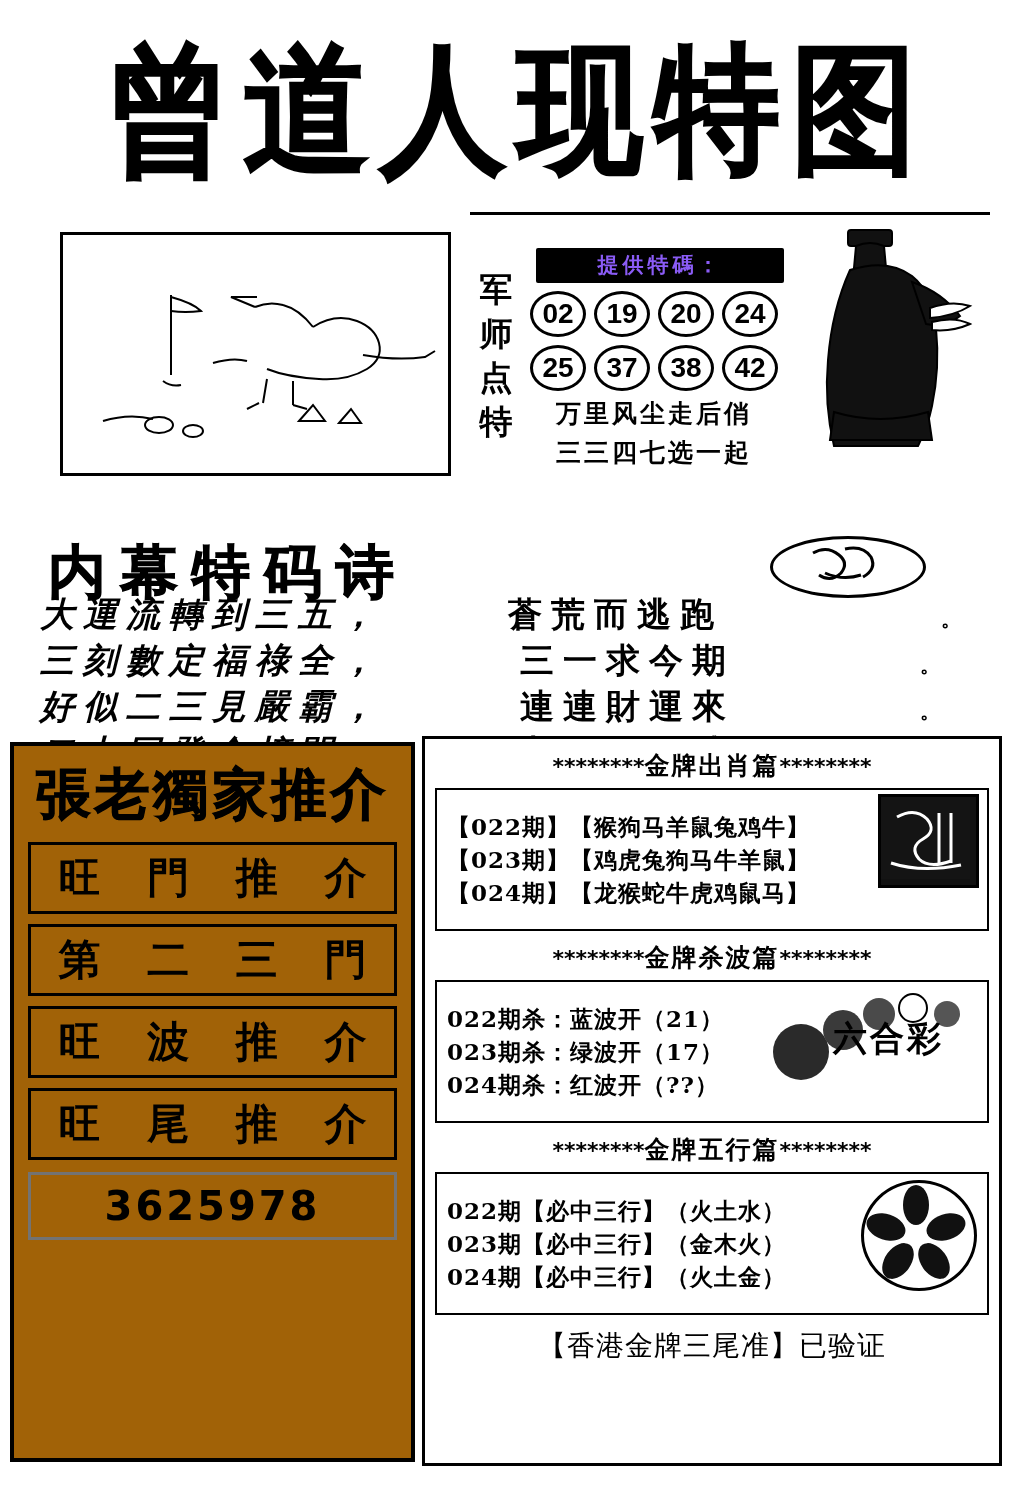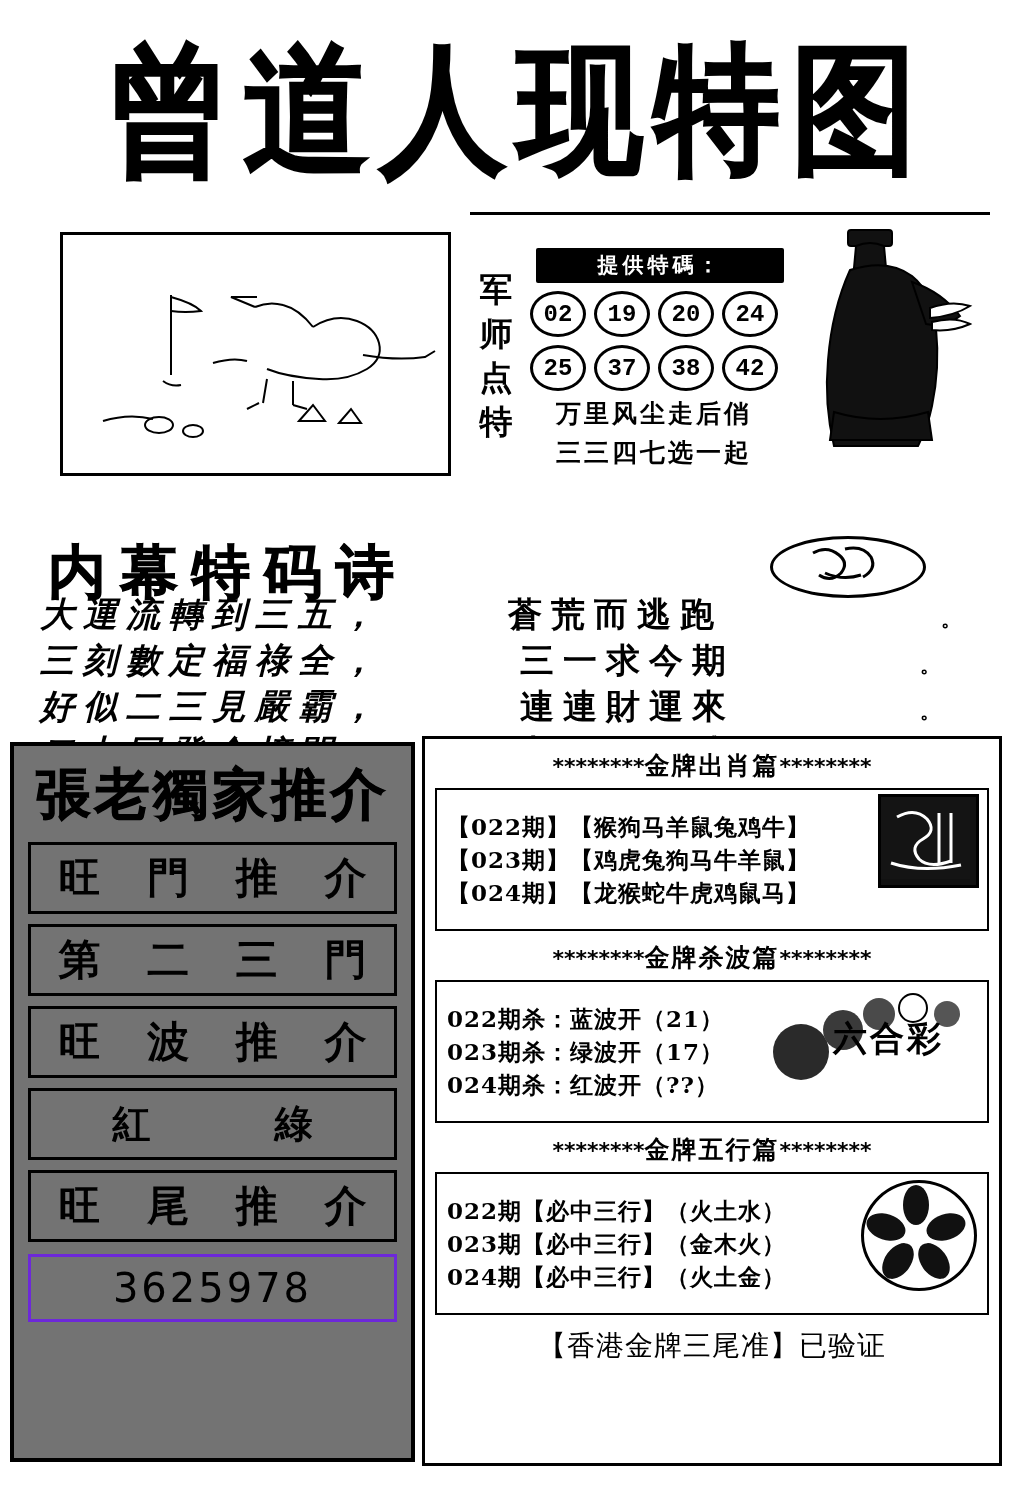--- a/index.html
+++ b/index.html
@@ -35,30 +35,30 @@
   }
   
   .vert-label{
     position:absolute;left:470px;top:268px;width:52px;
     font-family:"DejaVu Serif",serif;font-weight:bold;font-size:33px;
     line-height:44px;text-align:center;
   }
   
   .num-panel{position:absolute;left:530px;top:248px;width:262px;}
   .num-head{
-    background:#000;color:#ffffff;text-align:center;
+    background:#000;color:#8b5cf6;text-align:center;
     font-family:"DejaVu Sans",sans-serif;font-weight:bold;font-size:21px;
     letter-spacing:4px;padding:3px 0 4px;width:248px;margin-left:6px;
     border-radius:2px;
   }
   .num-row{display:flex;justify-content:flex-start;margin-top:8px;}
   .ball{
     width:50px;height:40px;border:3px solid #000;border-radius:50%;
     margin-right:8px;display:flex;align-items:center;justify-content:center;
-    font-family:Liberation Mono, monospace;font-weight:bold;font-size:24px;
+    font-family:Liberation Sans, sans-serif;font-weight:bold;font-size:28px;
     background:#fff;
   }
   .poem-line{
     font-family:"DejaVu Serif",serif;font-weight:bold;font-size:25px;
     letter-spacing:3px;margin-top:6px;text-align:center;width:248px;
   }
   
   .figure{position:absolute;left:790px;top:222px;width:190px;height:250px;}
   
   .poem-title{
@@ -75,38 +75,38 @@
     display:flex;align-items:baseline;
     font-family:"DejaVu Serif",serif;font-size:34px;font-weight:bold;
     letter-spacing:9px;line-height:37px;margin-bottom:4px;
   }
   .poem-body .c1{width:480px;font-style:italic;}
   .poem-body .c2{width:400px;}
   .poem-body .dot{font-size:20px;}
   
   .left-col{
     position:absolute;left:10px;top:742px;width:405px;height:720px;
-    border:4px solid #000;background:#737373;box-sizing:border-box;
+    border:4px solid #000;background:#a16207;box-sizing:border-box;
   }
   .lc-title{
     text-align:center;font-family:"DejaVu Serif",serif;font-weight:bold;
     font-size:55px;letter-spacing:4px;margin-top:12px;
     -webkit-text-stroke:1px #000;
   }
   .lc-cell{
     margin:10px 14px 0;border:3px solid #000;height:66px;
     display:flex;align-items:center;justify-content:center;
     font-family:"DejaVu Serif",serif;font-weight:bold;font-size:42px;
     letter-spacing:16px;text-indent:16px;
   }
   .lc-cell.small{font-size:38px;}
   .lc-foot{
-    margin:12px 14px 16px;border:3px solid #6d28d9;height:62px;
+    margin:12px 14px 16px;border:3px solid #737373;height:62px;
     display:flex;align-items:center;justify-content:center;
-    font-family:"DejaVu Sans",sans-serif;font-weight:normal;font-size:40px;
+    font-family:"DejaVu Sans",sans-serif;font-weight:bold;font-size:40px;
     letter-spacing:3px;
   }
   .right-col{
     position:absolute;left:422px;top:736px;width:580px;height:730px;
     border:3px solid #000;background:#fff;box-sizing:border-box;
   }
   .sec-head{
     text-align:center;font-family:"DejaVu Serif",serif;font-weight:bold;
     font-size:25px;letter-spacing:2px;margin:10px 0 6px;
   }
@@ -251,21 +251,20 @@
     <span class="c2">九數不可缺</span>
     <span class="dot">。</span>
   </div>
 </div>
 
 <div class="left-col">
   <div class="lc-title">張老獨家推介</div>
   <div class="lc-cell">旺 門 推 介</div>
   <div class="lc-cell">第 二 三 門</div>
   <div class="lc-cell">旺 波 推 介</div>
-  <div class="lc-cell small">紅　　綠</div>
   <div class="lc-cell">旺 尾 推 介</div>
   <div class="lc-foot">3625978</div>
 </div>
 
 <div class="right-col">
 
   <div class="sec-head">
     <span class="stars">********</span><span>金牌出肖篇</span><span class="stars">********</span>
   </div>
   <div class="sec-box">

